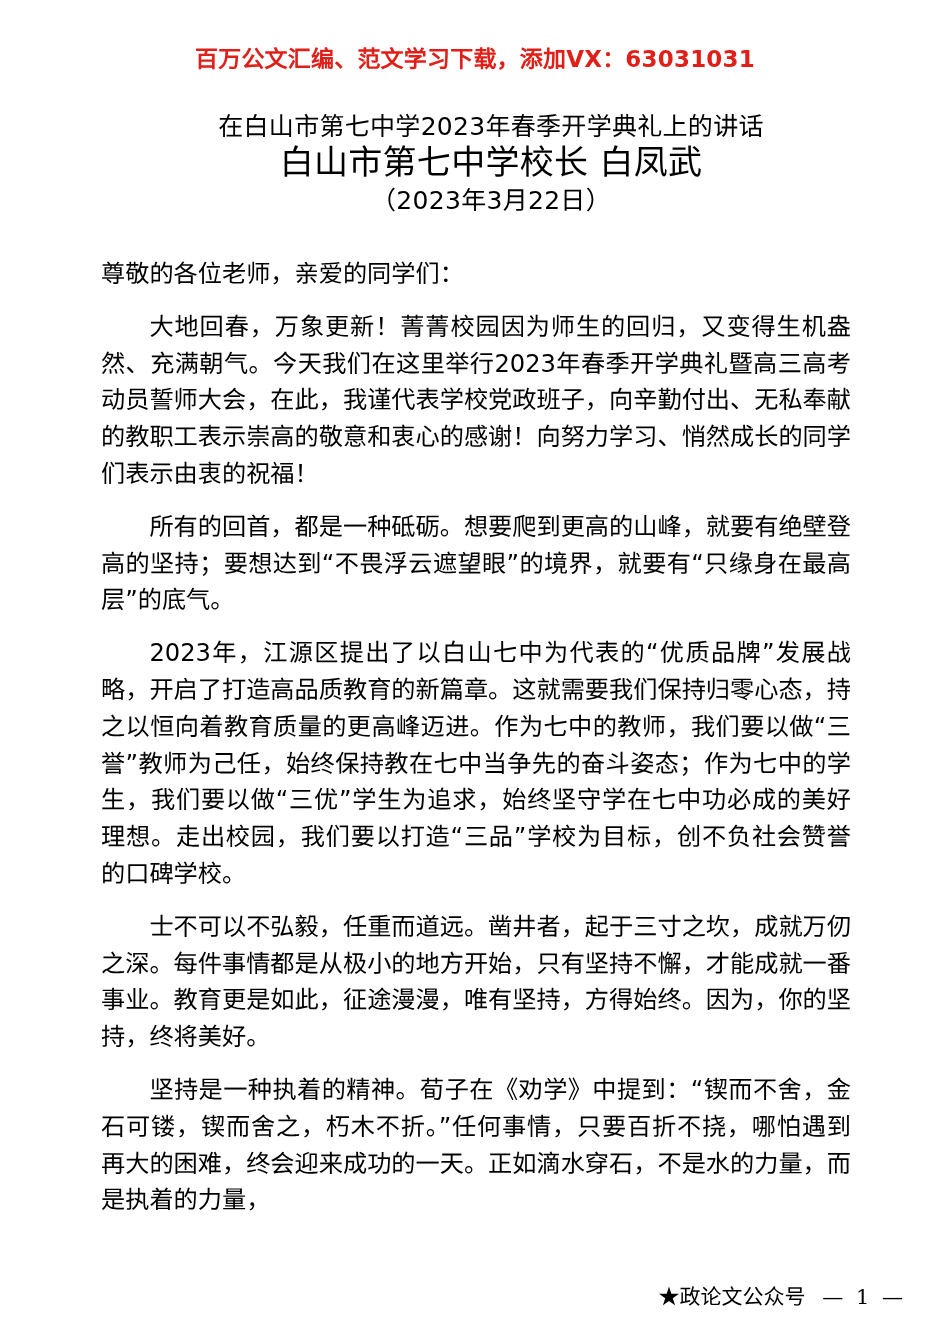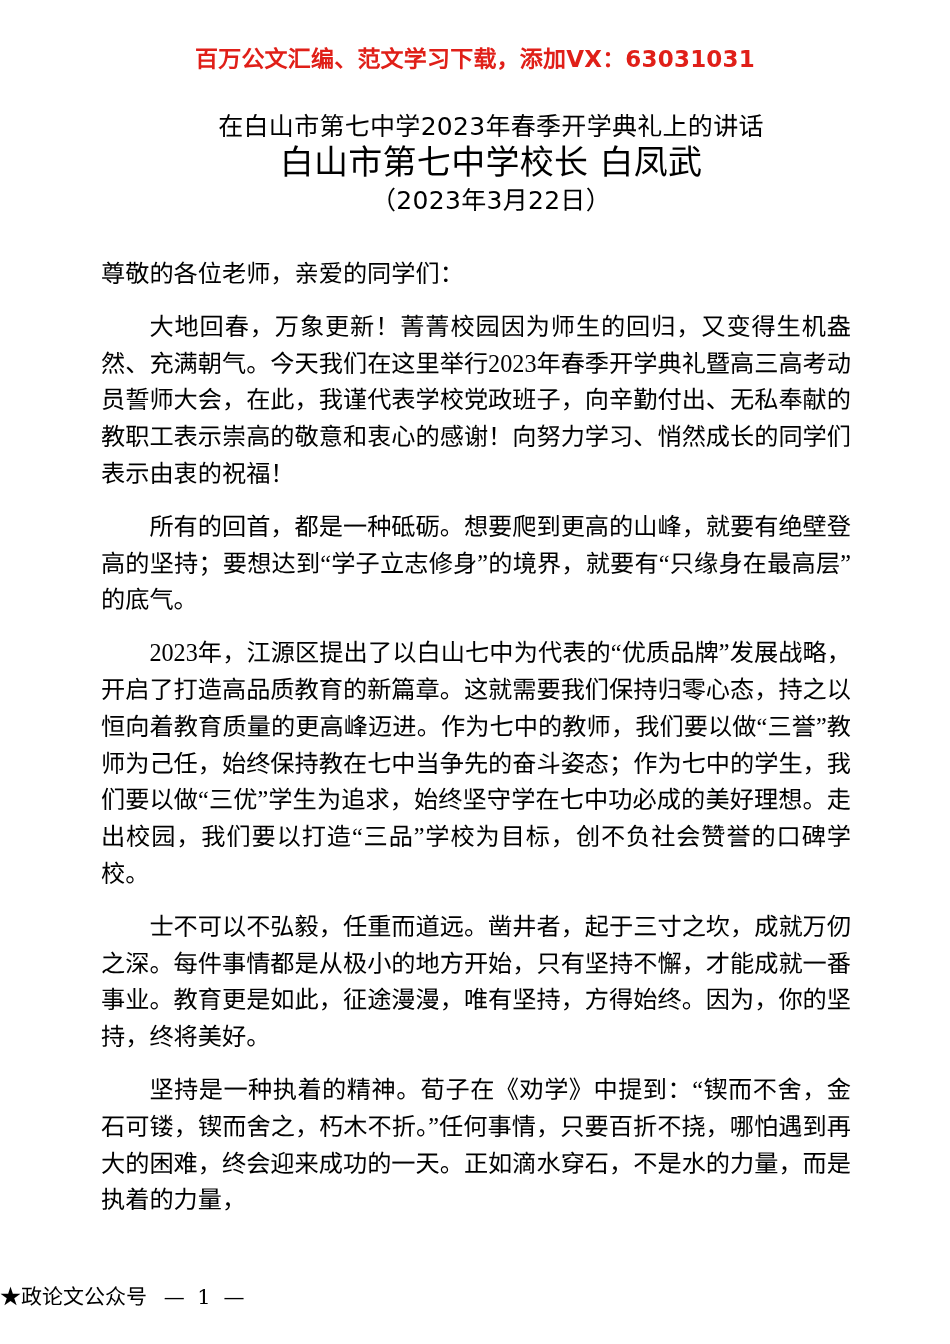--- a/index.html
+++ b/index.html
@@ -83,30 +83,30 @@
     line-height: 36.8px;
     letter-spacing: 0px;
     margin: 16px;
     text-align: justify;
     text-justify: inter-ideograph;
     text-align-last: left;
     word-break: break-all;
   }
   .para.indent {
     text-indent: 2em;
-    font-family: Liberation Serif, serif;
   }
 
   
   .page-footer {
     position: absolute;
     left: 0;
     top: 1283px;
     width: 950px;
-    padding-right: 56px;
+    text-align: right;
+    padding-right: 44px;
     box-sizing: border-box;
     font-family: "DejaVu Serif", "Liberation Serif", serif;
     font-size: 21px;
     line-height: 28px;
     white-space: nowrap;
   }
   .footer-mark { letter-spacing: 0px; }
   .footer-pageno { margin-left: 10px; letter-spacing: 3px; }
 </style>
 </head>
@@ -118,21 +118,21 @@
 
   <div class="title-block">
     <div class="doc-title">在白山市第七中学2023年春季开学典礼上的讲话</div>
     <div class="doc-subtitle">白山市第七中学校长  白凤武</div>
     <div class="doc-date">（2023年3月22日）</div>
   </div>
 
   <div class="body-text">
     <p class="para">尊敬的各位老师，亲爱的同学们：</p>
     <p class="para indent">大地回春，万象更新！菁菁校园因为师生的回归，又变得生机盎然、充满朝气。今天我们在这里举行2023年春季开学典礼暨高三高考动员誓师大会，在此，我谨代表学校党政班子，向辛勤付出、无私奉献的教职工表示崇高的敬意和衷心的感谢！向努力学习、悄然成长的同学们表示由衷的祝福！</p>
-    <p class="para indent">所有的回首，都是一种砥砺。想要爬到更高的山峰，就要有绝壁登高的坚持；要想达到“学子立志修身”的境界，就要有“只缘身在最高层”的底气。</p>
+    <p class="para indent">所有的回首，都是一种砥砺。想要爬到更高的山峰，就要有绝壁登高的坚持；要想达到“不畏浮云遮望眼”的境界，就要有“只缘身在最高层”的底气。</p>
     <p class="para indent">2023年，江源区提出了以白山七中为代表的“优质品牌”发展战略，开启了打造高品质教育的新篇章。这就需要我们保持归零心态，持之以恒向着教育质量的更高峰迈进。作为七中的教师，我们要以做“三誉”教师为己任，始终保持教在七中当争先的奋斗姿态；作为七中的学生，我们要以做“三优”学生为追求，始终坚守学在七中功必成的美好理想。走出校园，我们要以打造“三品”学校为目标，创不负社会赞誉的口碑学校。</p>
     <p class="para indent">士不可以不弘毅，任重而道远。凿井者，起于三寸之坎，成就万仞之深。每件事情都是从极小的地方开始，只有坚持不懈，才能成就一番事业。教育更是如此，征途漫漫，唯有坚持，方得始终。因为，你的坚持，终将美好。</p>
     <p class="para indent">坚持是一种执着的精神。荀子在《劝学》中提到：“锲而不舍，金石可镂，锲而舍之，朽木不折。”任何事情，只要百折不挠，哪怕遇到再大的困难，终会迎来成功的一天。正如滴水穿石，不是水的力量，而是执着的力量，</p>
   </div>
 
   <div class="page-footer">
     <span class="footer-mark">★政论文公众号</span>
     <span class="footer-pageno">— 1 —</span>
   </div>
 

